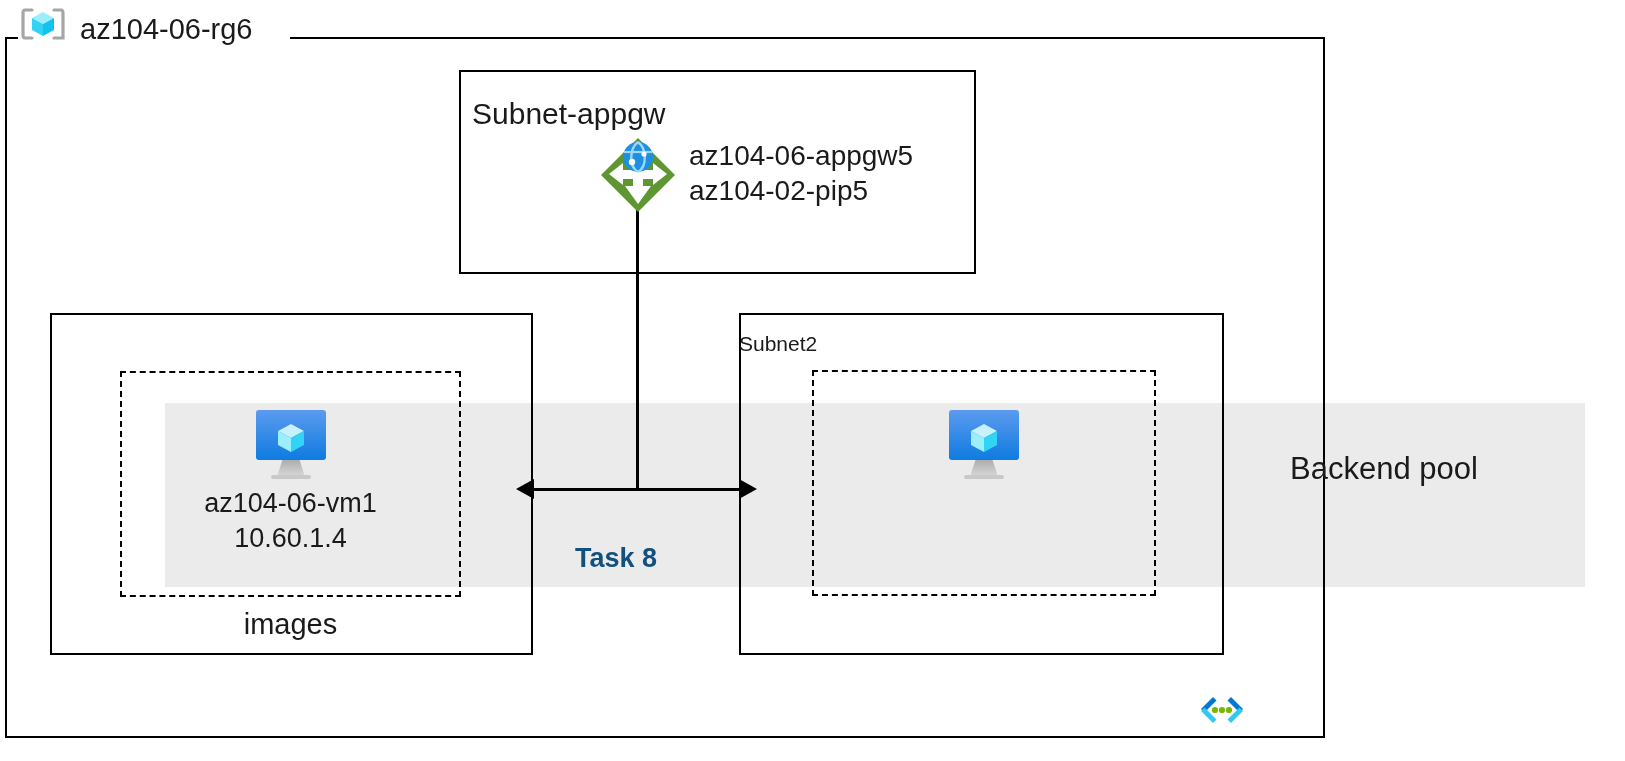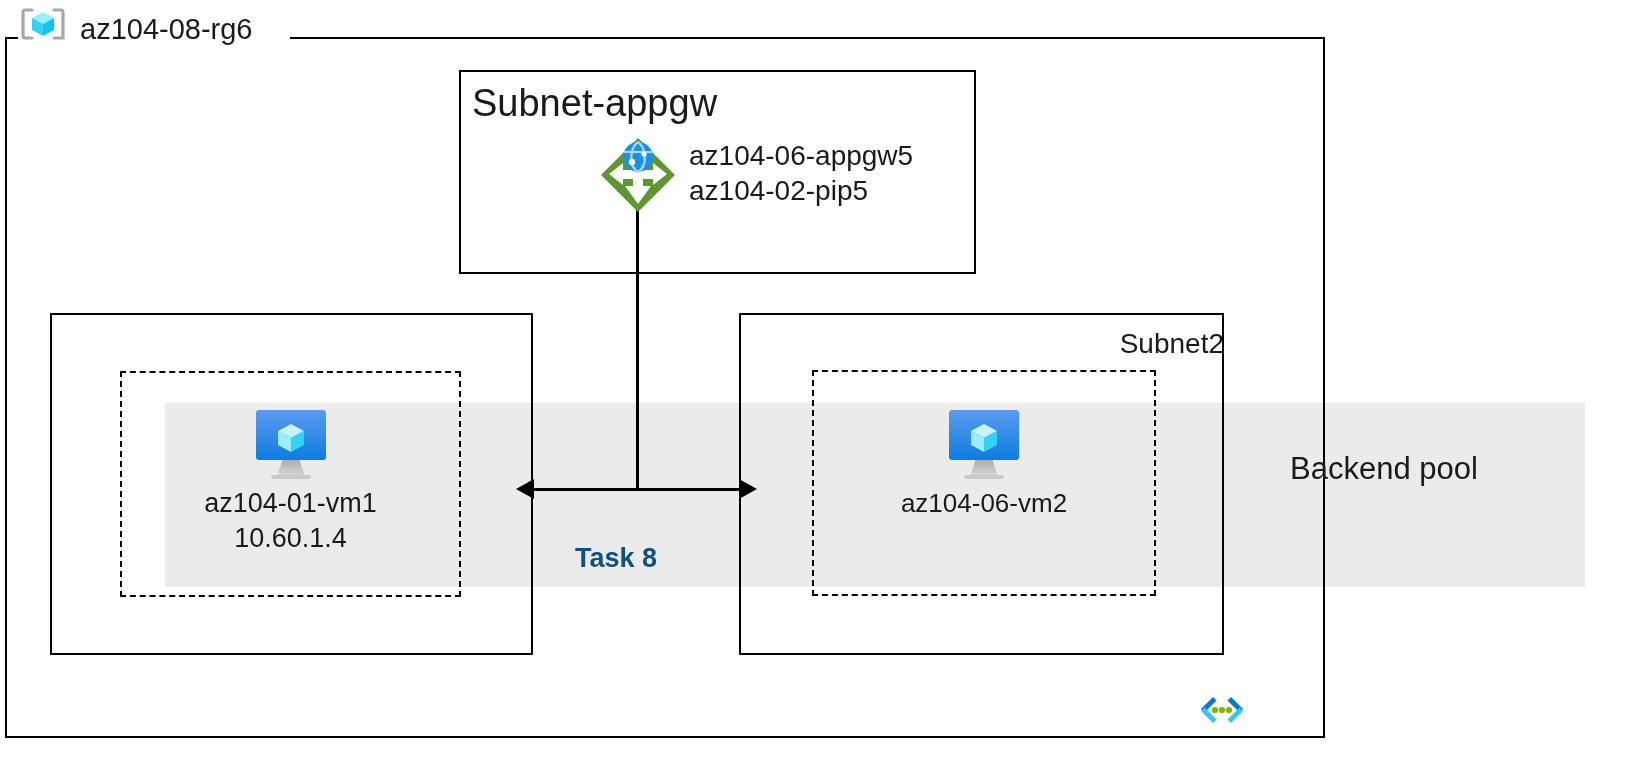--- a/index.html
+++ b/index.html
@@ -91,23 +91,23 @@
   .subnet-appgw-box { left: 459px; top: 70px;  width: 517px; height: 204px; }
   .subnet1-box      { left: 50px;  top: 313px; width: 483px; height: 342px; }
   .subnet2-box      { left: 739px; top: 313px; width: 485px; height: 342px; }
 
   .subnet-title {
     position: absolute;
     z-index: 7;
     white-space: nowrap;
     color: #1a1a1a;
   }
-  .t-appgw  { left: 472px; top: 85px;  font-size: 38px; line-height: 36px; }
+  .t-appgw  { left: 472px; top: 96px;  font-size: 30px; line-height: 36px; }
   .t-sub1   { left: 50px;  top: 326px; width: 483px; text-align: center; font-size: 30px; line-height: 36px; }
-  .t-sub2   { left: 739px; top: 327px; width: 485px; text-align: right; font-size: 28px; line-height: 34px; }
+  .t-sub2   { left: 739px; top: 327px; width: 485px; text-align: left; font-size: 21px; line-height: 34px; }
 
   
   .dashed-box {
     position: absolute;
     border: 2.5px dashed #000000;
     box-sizing: border-box;
     background: transparent;
     z-index: 5;
   }
   .dash1 { left: 120px; top: 371px; width: 341px; height: 226px; }
@@ -225,21 +225,21 @@
 
         <path d="M12 4 H5 Q3 4 3 7 V29 Q3 32 5 32 H12" fill="none" stroke="#a6a6a6" stroke-width="3.2" stroke-linecap="round"></path>
 
         <path d="M34 4 H41 Q43 4 43 7 V29 Q43 32 43 32 H34" fill="none" stroke="#a6a6a6" stroke-width="3.2" stroke-linecap="round"></path>
 
         <polygon points="23,6 34,12 23,18 12,12" fill="#9beefb"></polygon>
         <polygon points="12,12 23,18 23,30 12,24" fill="#32d4f5"></polygon>
         <polygon points="34,12 34,24 23,30 23,18" fill="#13c3ed"></polygon>
       </svg>
     </span>
-    <span class="rg-title">az104-08-rg6</span>
+    <span class="rg-title">az104-06-rg6</span>
   </div>
 
   <div class="abs subnet-box subnet-appgw-box"></div>
   <div class="subnet-title t-appgw">Subnet-appgw</div>
 
   <div class="appgw-node">
     <span class="appgw-icon">
       <svg width="82" height="82" viewBox="0 0 82 82">
         <polygon points="41,4 78,41 41,78 4,41" fill="#5e9732"></polygon>
 
@@ -288,24 +288,25 @@
         <path d="M30 54 H46 L52 73 H24 Z" fill="url(#vms1)"></path>
         <rect x="18" y="71" width="40" height="4" rx="2" fill="#c9c9c9"></rect>
 
         <rect x="3" y="6" width="70" height="50" rx="3" fill="url(#vmg1)"></rect>
 
         <polygon points="38,20 51,27 38,34 25,27" fill="#c8f1fb"></polygon>
         <polygon points="25,27 38,34 38,48 25,41" fill="#9beefb"></polygon>
         <polygon points="51,27 51,41 38,48 38,34" fill="#32d4f5"></polygon>
       </svg>
     </span>
-    <div class="vm-name">az104-01-vm1</div>
+    <div class="vm-name">az104-06-vm1</div>
     <div class="vm-ip">10.60.1.4</div>
   </div>
 
+  <div class="subnet-foot foot1">images</div>
 
   <div class="abs subnet-box subnet2-box"></div>
   <div class="subnet-title t-sub2">Subnet2</div>
   <div class="dashed-box dash2"></div>
 
   <div class="vm-group vm2">
     <span class="vm-icon">
       <svg width="76" height="78" viewBox="0 0 76 78">
         <defs>
           <linearGradient id="vmg2" x1="0" y1="0" x2="0" y2="1">
@@ -318,21 +319,20 @@
           </linearGradient>
         </defs>
         <path d="M30 54 H46 L52 73 H24 Z" fill="url(#vms2)"></path>
         <rect x="18" y="71" width="40" height="4" rx="2" fill="#c9c9c9"></rect>
         <rect x="3" y="6" width="70" height="50" rx="3" fill="url(#vmg2)"></rect>
         <polygon points="38,20 51,27 38,34 25,27" fill="#c8f1fb"></polygon>
         <polygon points="25,27 38,34 38,48 25,41" fill="#9beefb"></polygon>
         <polygon points="51,27 51,41 38,48 38,34" fill="#32d4f5"></polygon>
       </svg>
     </span>
-    <div class="vm-name">az104-06-vm2</div>
   </div>
 
 
   <div class="abs h-arrow">
     <span class="arrow-head left"></span>
     <span class="arrow-head right"></span>
   </div>
 
   <div class="abs task-label">Task 8</div>
 

